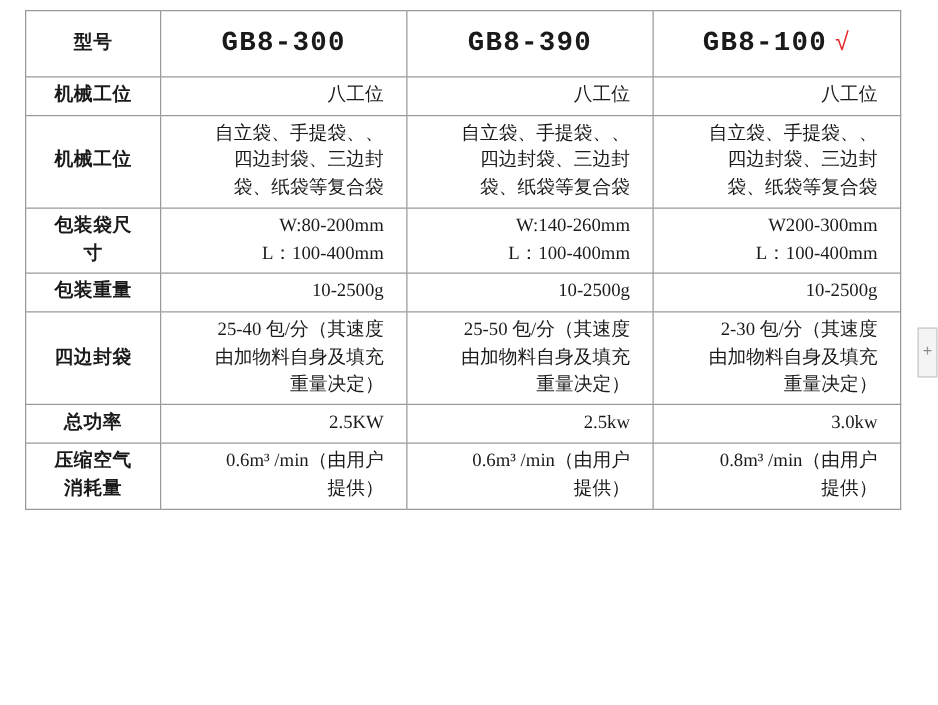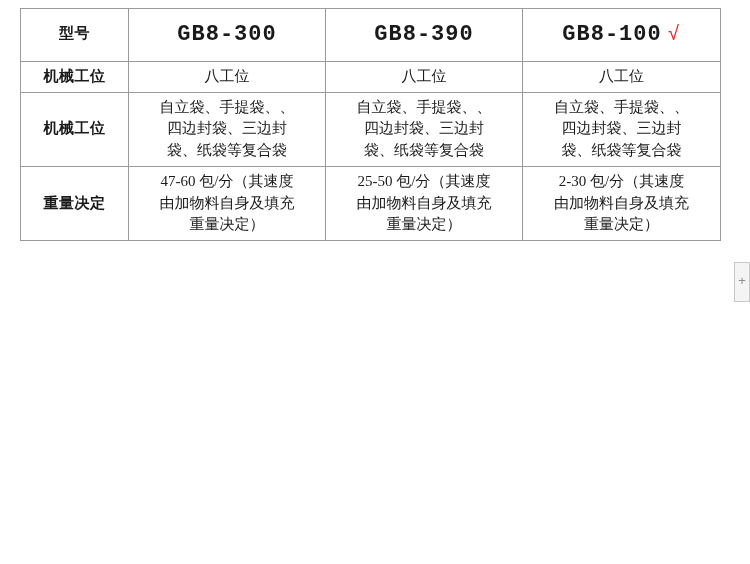--- a/index.html
+++ b/index.html
@@ -63,21 +63,21 @@
   }
   td.highlight {
     color: #e8272c;
   }
   .checkmark {
     color: #e8272c;
     font-size: 20px;
     margin-left: 6px;
     font-weight: normal;
   }
-  .cellline { display: block; }
+  .cellline { display: block; text-align: right; }
 
   
   .side-nub {
     position: absolute;
     right: 0px;
     top: 262px;
     width: 14px;
     height: 38px;
     border: 1px solid #c8c8c8;
     background: #f4f4f4;
@@ -133,42 +133,96 @@
           <span class="cellline">四边封袋、三边封</span>
           <span class="cellline">袋、纸袋等复合袋</span>
         </td>
         <td>
           <span class="cellline">自立袋、手提袋、、</span>
           <span class="cellline">四边封袋、三边封</span>
           <span class="cellline">袋、纸袋等复合袋</span>
         </td>
       </tr>
 
-
-
-      <tr>
-        <td class="rowhead">重量决定</td>
-        <td>
-          <span class="cellline">47-60 包/分（其速度</span>
+      <tr>
+        <td class="rowhead">包装袋尺寸</td>
+        <td>
+          <span class="cellline">W:80-200mm</span>
+          <span class="cellline">L：100-400mm</span>
+        </td>
+        <td>
+          <span class="cellline">W:140-260mm</span>
+          <span class="cellline">L：100-400mm</span>
+        </td>
+        <td>
+          <span class="cellline">W200-300mm</span>
+          <span class="cellline">L：100-400mm</span>
+        </td>
+      </tr>
+
+      <tr>
+        <td class="rowhead">包装重量</td>
+        <td>
+            <span class="cellline">10-2500g</span>
+          </td>
+        <td>
+            <span class="cellline">10-2500g</span>
+          </td>
+        <td>
+            <span class="cellline">10-2500g</span>
+          </td>
+      </tr>
+
+      <tr>
+        <td class="rowhead">四边封袋</td>
+        <td>
+          <span class="cellline">25-40 包/分（其速度</span>
           <span class="cellline">由加物料自身及填充</span>
           <span class="cellline">重量决定）</span>
         </td>
         <td>
           <span class="cellline">25-50 包/分（其速度</span>
           <span class="cellline">由加物料自身及填充</span>
           <span class="cellline">重量决定）</span>
         </td>
         <td>
           <span class="cellline">2-30 包/分（其速度</span>
           <span class="cellline">由加物料自身及填充</span>
           <span class="cellline">重量决定）</span>
         </td>
       </tr>
 
 
 
-
+      <tr>
+        <td class="rowhead">总功率</td>
+        <td>
+            <span class="cellline">2.5KW</span>
+          </td>
+        <td>
+            <span class="cellline">2.5kw</span>
+          </td>
+        <td>
+            <span class="cellline">3.0kw</span>
+          </td>
+      </tr>
+
+      <tr>
+        <td class="rowhead">压缩空气消耗量</td>
+        <td>
+          <span class="cellline">0.6m³ /min（由用户</span>
+          <span class="cellline">提供）</span>
+        </td>
+        <td>
+          <span class="cellline">0.6m³ /min（由用户</span>
+          <span class="cellline">提供）</span>
+        </td>
+        <td>
+          <span class="cellline">0.8m³ /min（由用户</span>
+          <span class="cellline">提供）</span>
+        </td>
+      </tr>
     </tbody>
   </table>
 
   <div class="side-nub">+</div>
 
 </div>
 
 </body></html>

